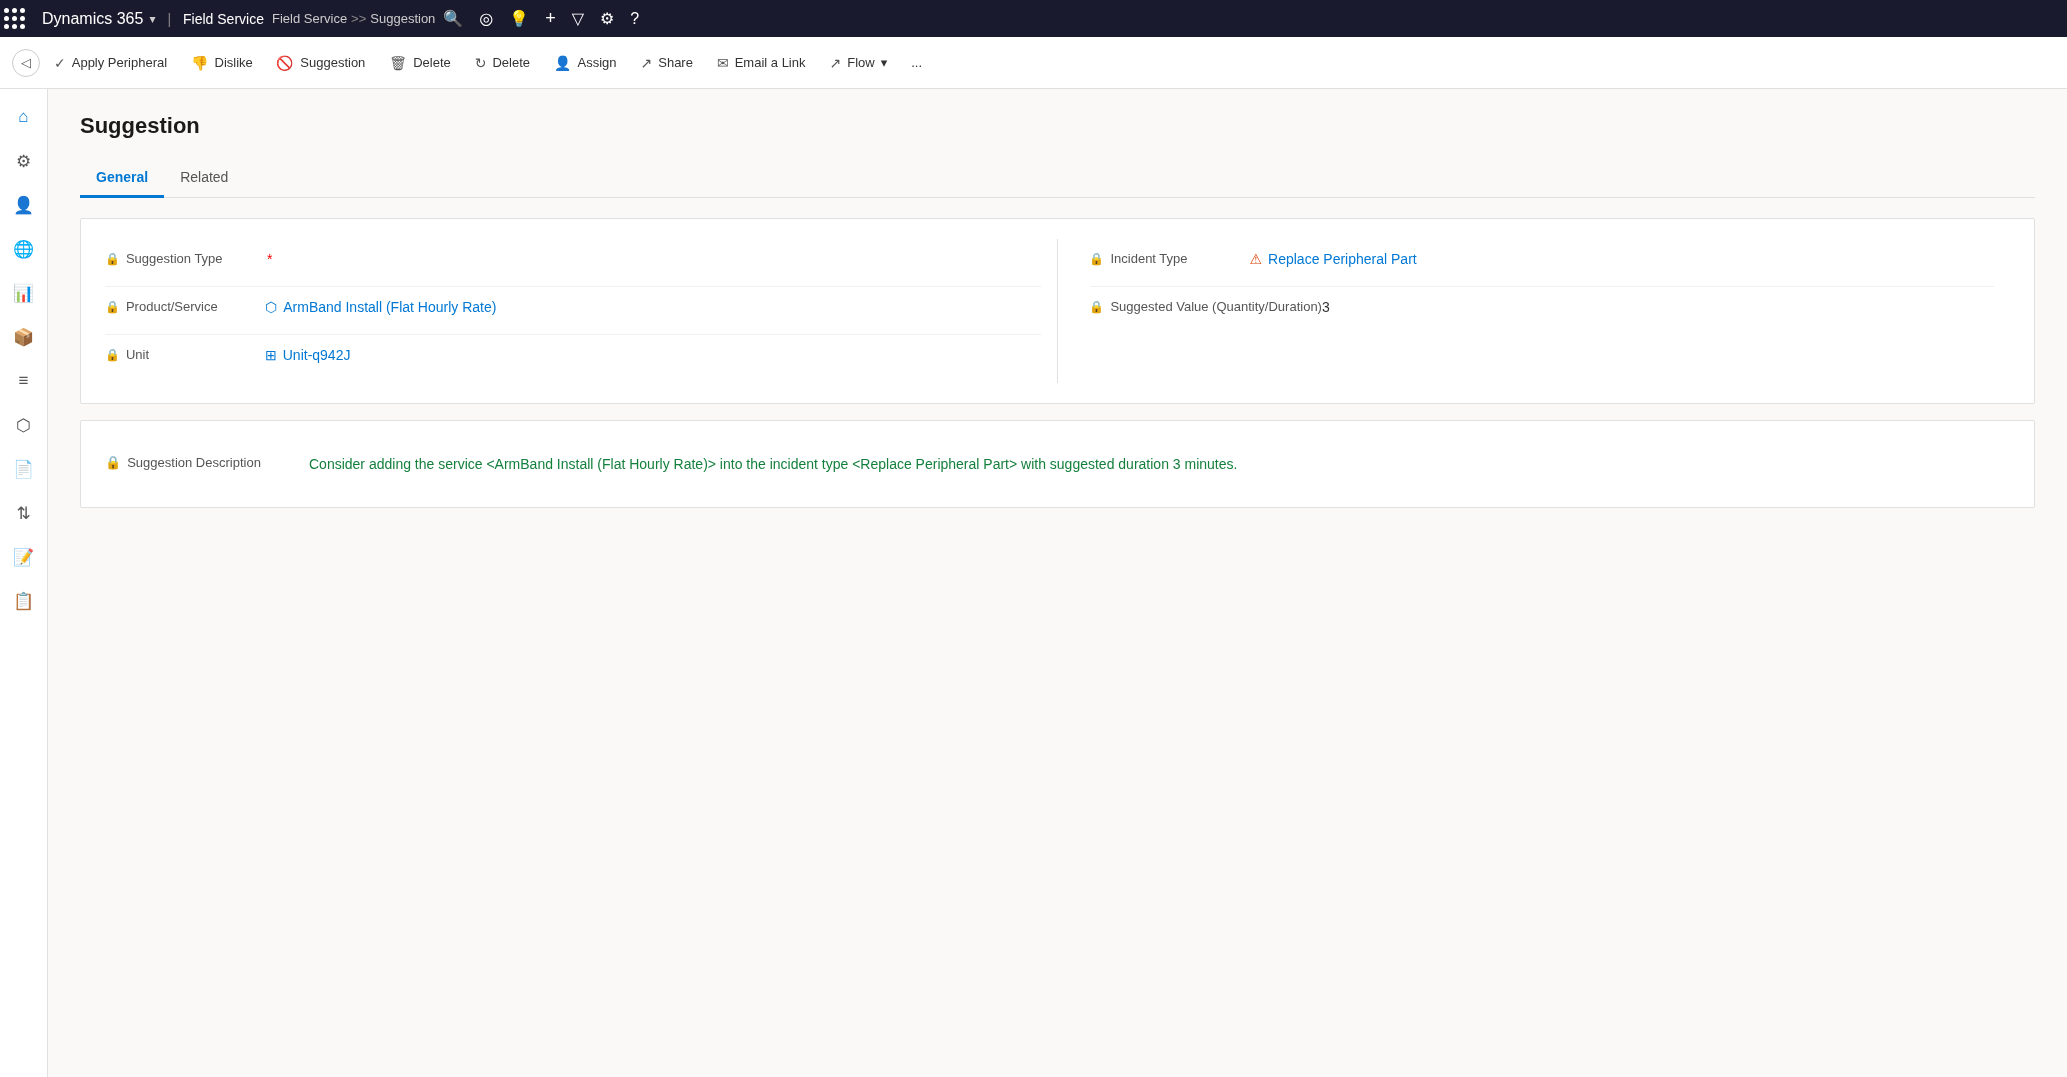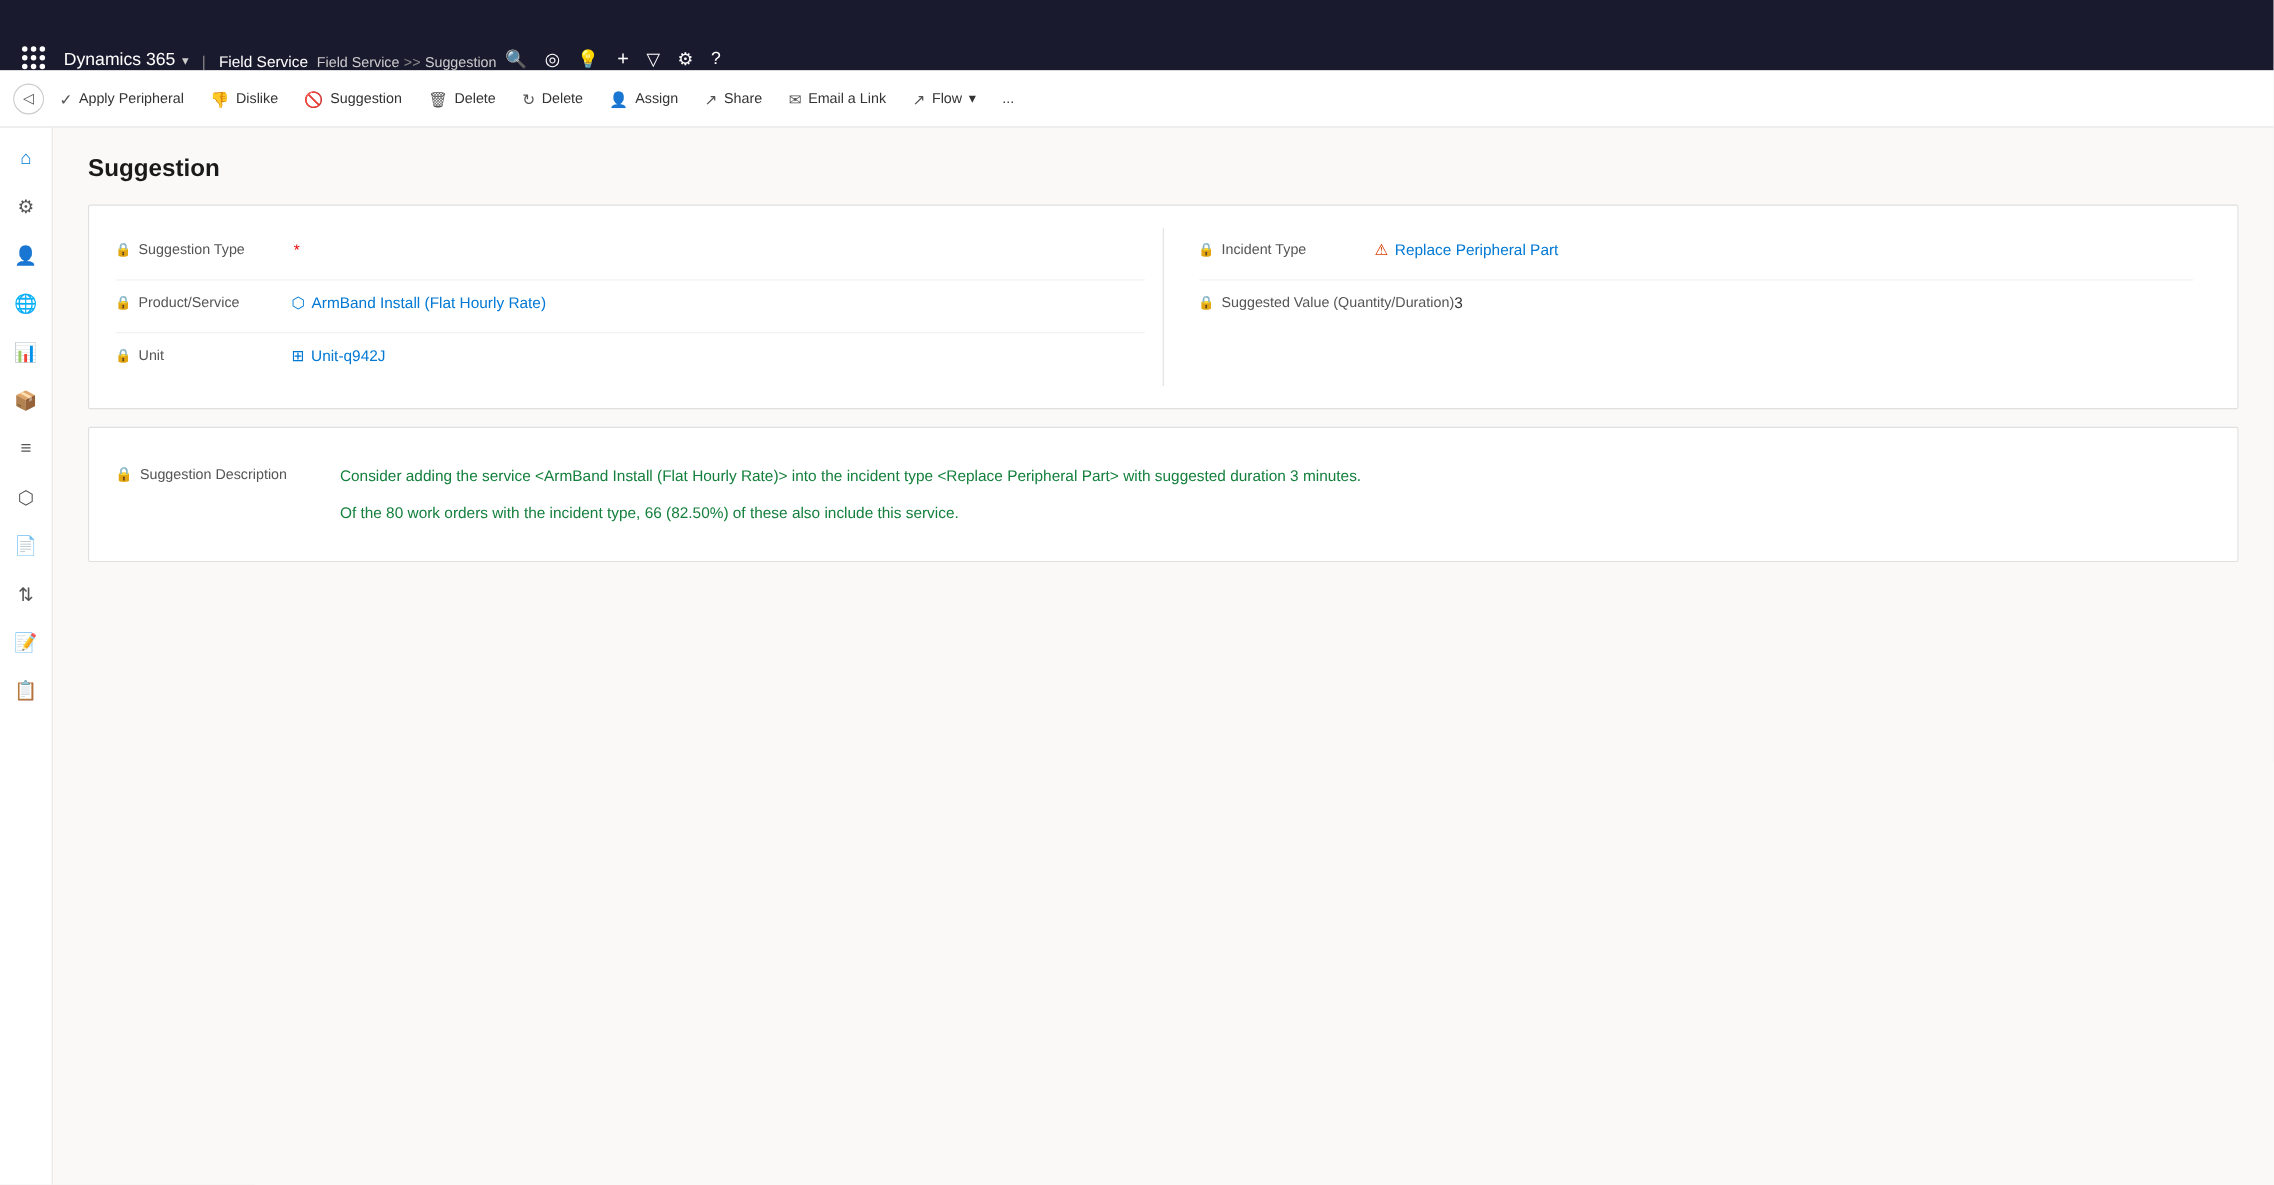--- a/index.html
+++ b/index.html
@@ -3,23 +3,23 @@
   <meta charset="utf-8">
   <style>
     * { box-sizing: border-box; margin: 0; padding: 0; }
     body { font-family: 'Segoe UI', sans-serif; font-size: 14px; background: #f3f2f1; display: flex; flex-direction: column; height: 100vh; overflow: hidden; }
 
     
     .top-nav {
       background: #1a1a2e;
       color: white;
       display: flex;
-      align-items: flex-end;
-      height: 64px;
-      padding: 0 20px;
+      align-items: center;
+      height: 37px;
+      padding: 0 4px;
       flex-shrink: 0;
       gap: 8px;
     }
     .top-nav .nav-dots {
       display: grid;
       grid-template-columns: repeat(3, 6px);
       grid-template-rows: repeat(3, 6px);
       gap: 2px;
       margin-right: 8px;
     }
@@ -362,20 +362,24 @@
     <div class="sidebar-icon">📝</div>
     <div class="sidebar-icon">📋</div>
   </div>
 
   <div class="content-area">
 
     <div class="page-header">
       <div class="page-title">Suggestion</div>
     </div>
 
+    <div class="tabs">
+      <div class="tab active">General</div>
+      <div class="tab">Related</div>
+    </div>
 
     <div class="form-section">
       <div class="form-grid">
 
         <div class="form-col">
 
           <div class="form-row">
             <div class="field-label">
               <span class="lock-icon">🔒</span>
               <span>Suggestion Type</span>
@@ -432,19 +436,18 @@
     </div>
 
     <div class="desc-section">
       <div class="desc-row">
         <div class="desc-label">
           <span class="lock-icon">🔒</span>
           <span>Suggestion Description</span>
         </div>
         <div class="desc-content">
           <p>Consider adding the service &lt;ArmBand Install (Flat Hourly Rate)&gt; into the incident type &lt;Replace Peripheral Part&gt; with suggested duration 3 minutes.</p>
-          <p>Of the 80 work orders with the incident type, 66 (82.50%) of these also include this service.</p>
         </div>
       </div>
     </div>
 
   </div>
 </div>
 
 </body></html>

